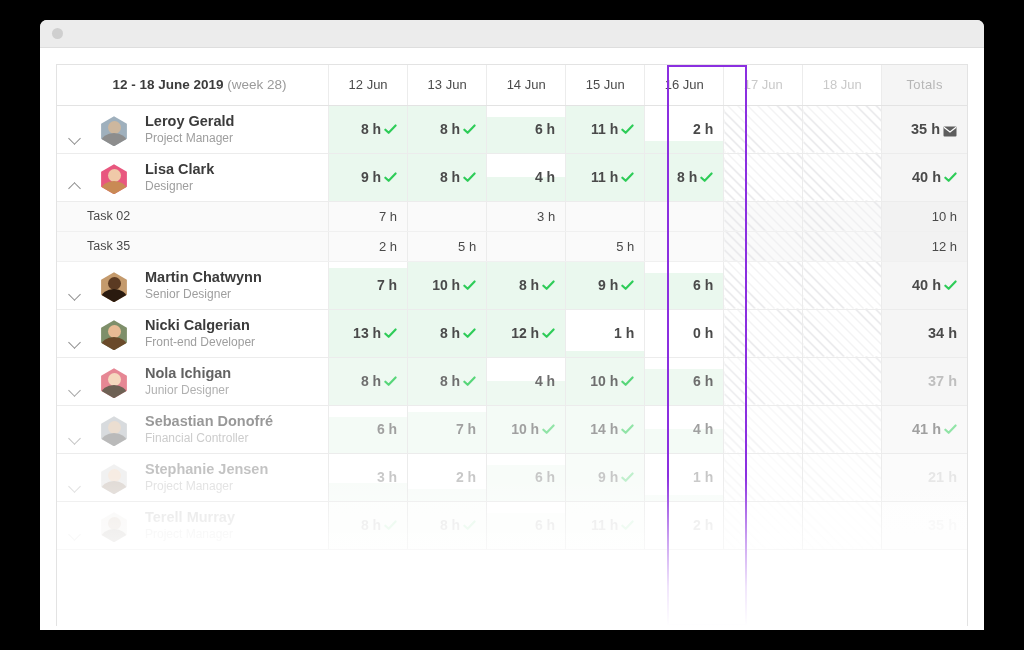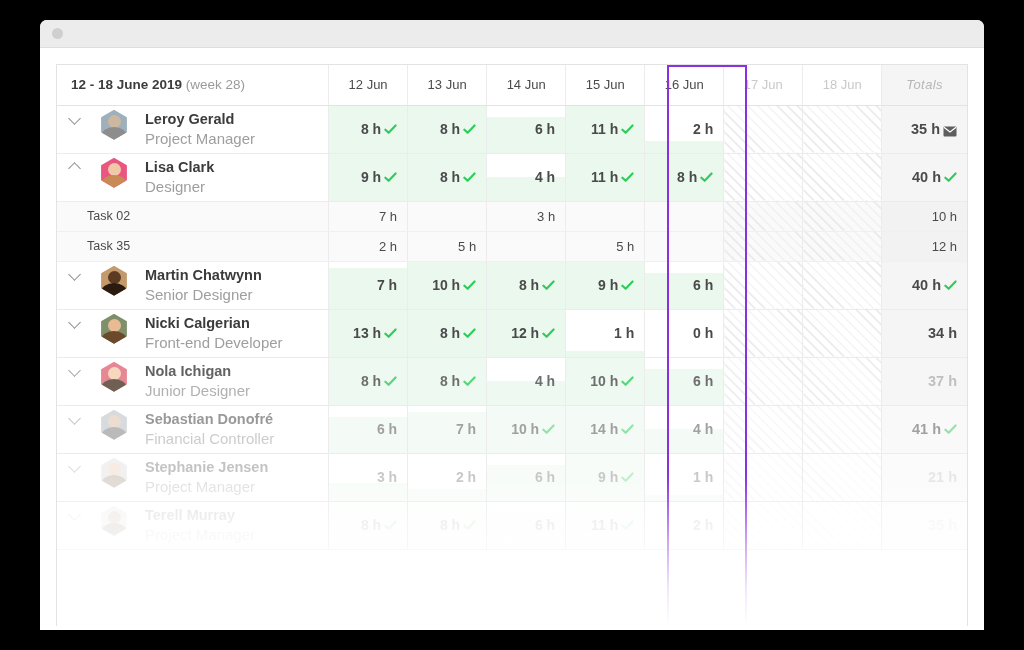--- a/index.html
+++ b/index.html
@@ -58,49 +58,48 @@
     border-right: 1px solid #ececec;
     font-size: 13px;
     font-weight: 400;
     color: #4b4b4b;
     text-align: center;
     background: #fff;
     vertical-align: middle;
     position: relative;
   }
   th.th-period {
-    text-align: left;
+    text-align: center;
     padding-left: 14px;
     font-size: 13.5px;
     color: #3c3c3c;
   }
   th.th-period b { font-weight: 700; }
   th.th-period span.wk { color: #9a9a9a; font-weight: 400; }
   th.weekend { color: #c9c9c9; }
   th.th-totals {
     background: #f5f5f5;
     color: #b6b6b6;
     border-right: none;
     letter-spacing: .4px;
-    font-style: italic;
   }
 
   
   td {
     height: 48px;
     border-bottom: 1px solid #ececec;
     border-right: 1px solid #ececec;
     vertical-align: middle;
     position: relative;
     background: #fff;
   }
 
   
   td.person { padding: 0 0 0 10px; border-right: 1px solid #ececec; }
-  .person-inner { display: flex; align-items: flex-start; gap: 16px; }
+  .person-inner { display: flex; align-items: flex-end; gap: 16px; }
   .chev {
     width: 16px; height: 16px; flex: 0 0 16px;
     position: relative; cursor: pointer;
   }
   .chev::before {
     content: "";
     position: absolute; left: 3px; top: 4px;
     width: 8px; height: 8px;
     border-right: 1.6px solid #8c8c8c;
     border-bottom: 1.6px solid #8c8c8c;
@@ -116,21 +115,21 @@
     overflow: hidden;
   }
   .avatar i {
     position: absolute; display: block;
     border-radius: 50%;
   }
   .av-head { width: 13px; height: 13px; left: 8.5px; top: 5px; }
   .av-body { width: 26px; height: 18px; left: 2px; top: 17px; border-radius: 13px 13px 0 0; }
 
   .pname { font-size: 14.5px; font-weight: 700; color: #3b3b3b; line-height: 1.15; }
-  .prole { font-size: 15px; color: #9e9e9e; line-height: 1.3; margin-top: 1px; }
+  .prole { font-size: 12px; color: #9e9e9e; line-height: 1.3; margin-top: 1px; }
 
   
   td.hr { text-align: right; padding-right: 10px; }
   .fill {
     position: absolute; left: 0; right: 0; bottom: 0;
     background: #eaf8ee;
   }
   .hrtxt {
     position: relative;
     display: inline-flex; align-items: center; justify-content: flex-end;

